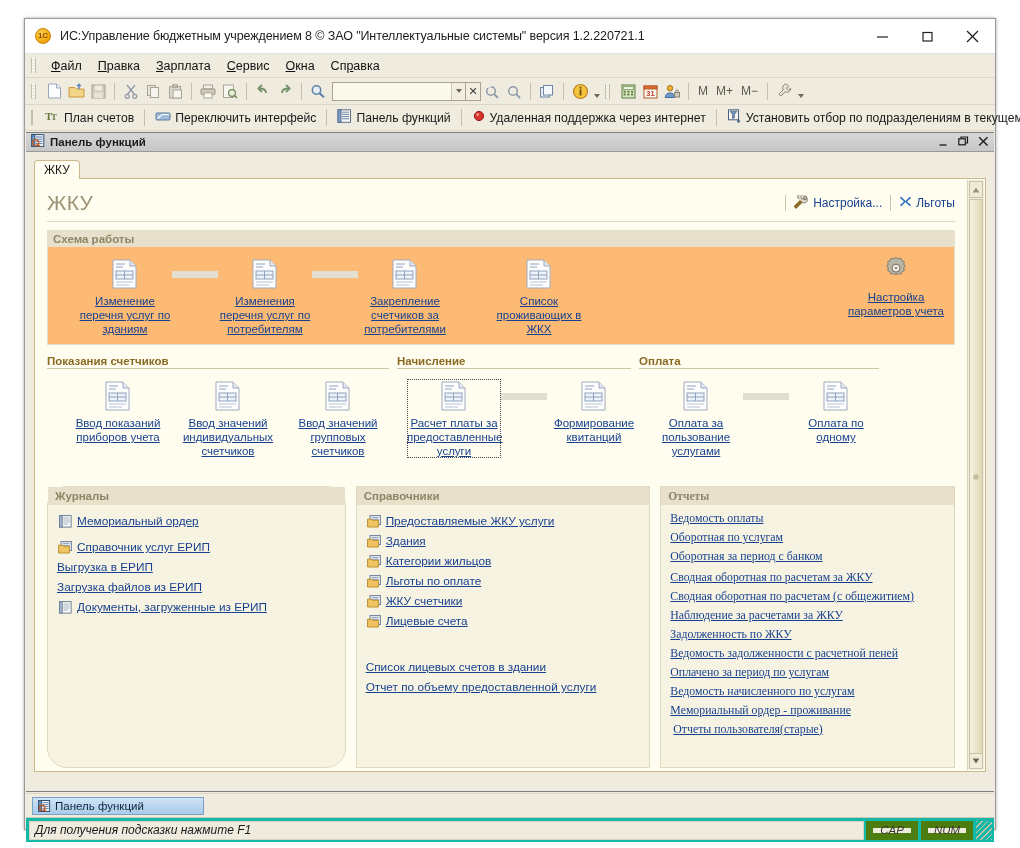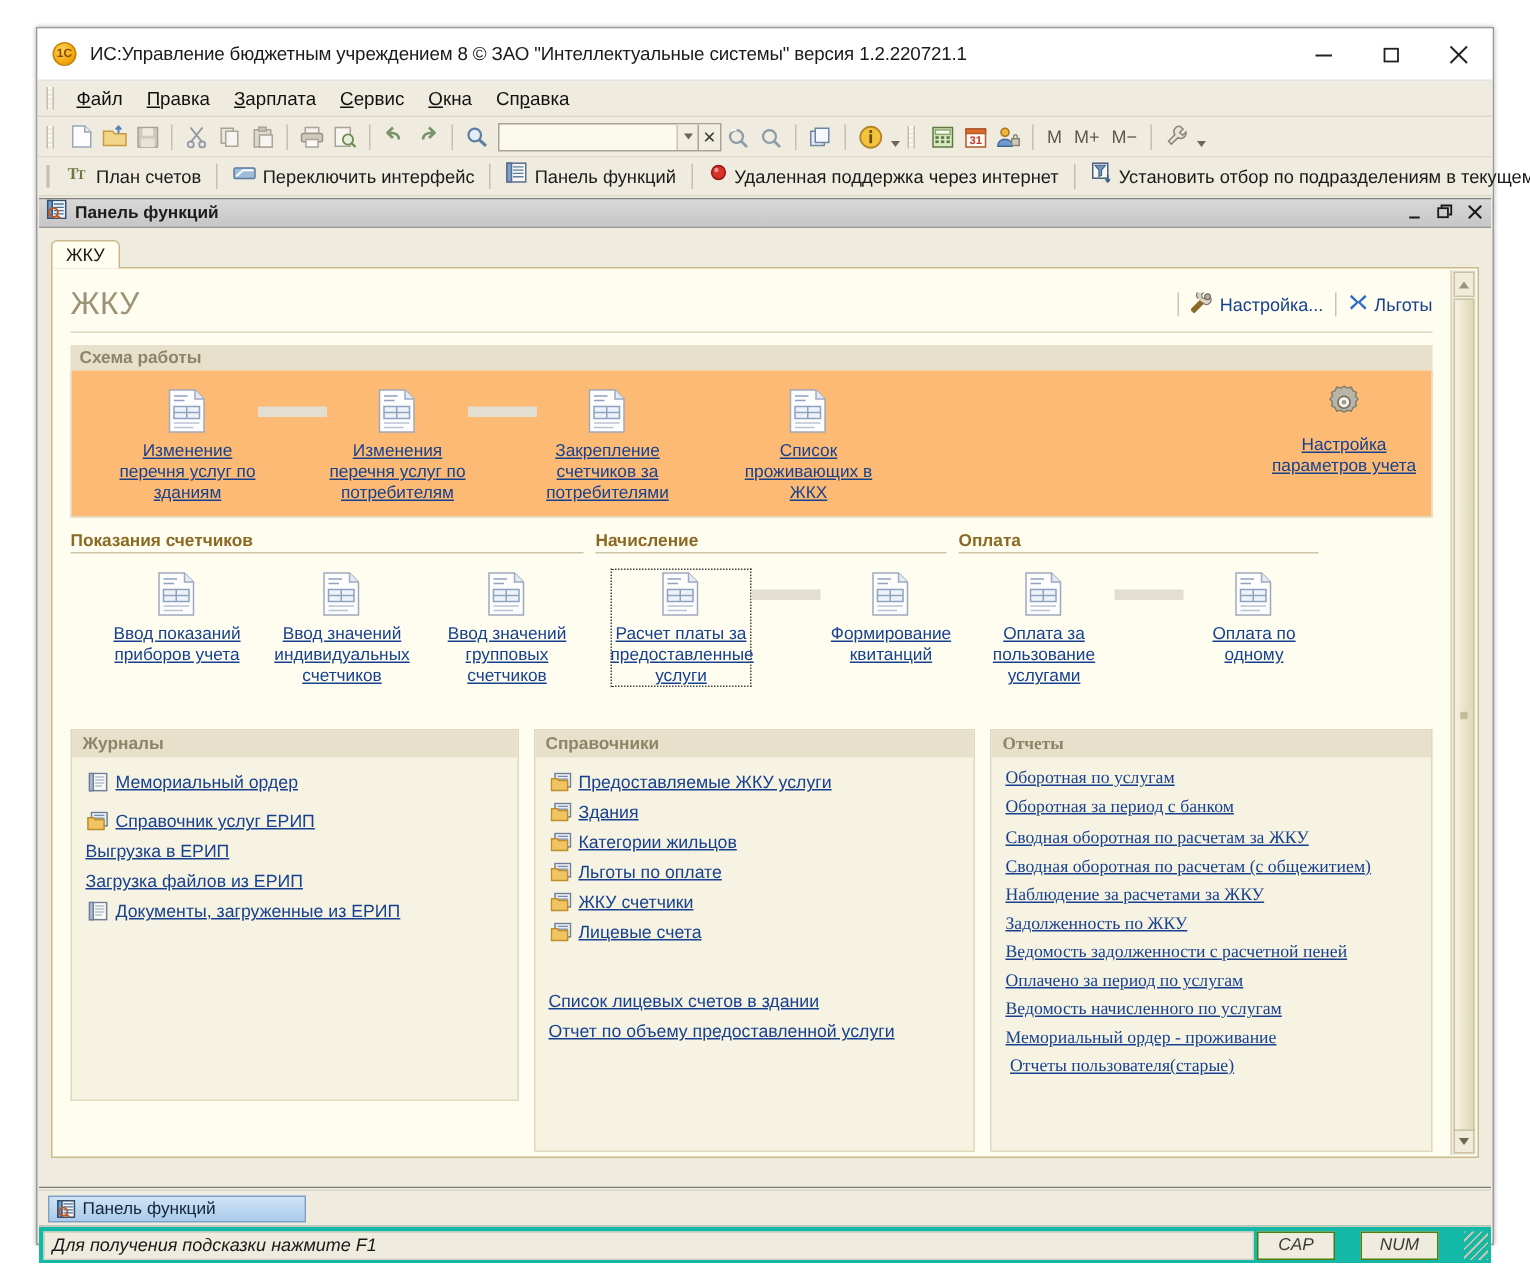--- a/index.html
+++ b/index.html
@@ -245,21 +245,21 @@
   
   .mid-cols { display: flex; margin-top: 8px; gap: 0; }
   .mid-col { }
   .mid-col.c1 { width: 342px; }
   .mid-col.c2 { width: 234px; margin-left: 8px; }
   .mid-col.c3 { width: 240px; margin-left: 8px; }
 
   
   .bot-cols { display: flex; margin-top: 20px; }
   .bot-col { background: #f7f3e2; border: 1px solid #e1d9be; }
-  .bot-col.c1 { width: 301px; height: 248px; }
+  .bot-col.c1 { width: 301px; height: 282px; border-radius: 20px; }
   .bot-col.c2 { width: 297px; height: 282px; margin-left: 10px; }
   .bot-col.c3 { width: 297px; height: 282px; margin-left: 10px; font-family: Liberation Serif, serif; }
   .bot-hdr {
     height: 18px; background: #e7e1cb;
     display: flex; align-items: center; padding-left: 7px;
     font-size: 11.5px; font-weight: bold; color: #8e8568;
   }
   .link-list { padding: 6px 0 0 0; }
   .link-row {
     display: flex; align-items: center; padding: 3px 0 3px 9px; min-height: 19px;
@@ -289,22 +289,22 @@
     background: #14b8a6; border-top: 1px solid #cdc7b5;
     display: flex; align-items: center; font-style: italic;
   }
   .sb-main {
     flex: 1; height: 19px; margin: 0 2px 0 3px;
     border: 1px solid #d8d2c0; background: #efebdf;
     display: flex; align-items: center; padding-left: 5px;
     font-size: 12px; color: #1a1a1a;
   }
   .sb-cell {
-    width: 52px; height: 19px; margin-right: 17px;
-    border: 1px solid #4d7c0f; background: #efebdf;
+    width: 52px; height: 19px; margin-right: 3px;
+    border: 7px solid #4d7c0f; background: #efebdf;
     display: flex; align-items: center; justify-content: center;
     font-size: 11.5px; color: #3c3a33;
   }
   .sb-grip {
     width: 16px; height: 19px; margin-right: 2px;
     background-image: repeating-linear-gradient(135deg, #c9c2ac 0 1px, transparent 1px 4px);
   }
 </style>
 </head>
 <body>
@@ -1117,20 +1117,23 @@
                   <div class="link-row noico">
                     <span class="lnk">Отчет по объему предоставленной услуги</span>
                   </div>
                 </div>
               </div>
 
               <div class="bot-col c3">
                 <div class="bot-hdr">Отчеты</div>
                 <div class="link-list" style="padding-top:4px">
                   <div class="link-row noico" style="padding-top:2px;padding-bottom:2px">
+                    <span class="lnk">Ведомость оплаты</span>
+                  </div>
+                  <div class="link-row noico" style="padding-top:2px;padding-bottom:2px">
                     <span class="lnk">Оборотная по услугам</span>
                   </div>
                   <div class="link-row noico" style="padding-top:2px;padding-bottom:2px">
                     <span class="lnk">Оборотная за период с банком</span>
                   </div>
                   <div class="link-row noico" style="padding-top:4px;padding-bottom:2px">
                     <span class="lnk">Сводная оборотная по расчетам за ЖКУ</span>
                   </div>
                   <div class="link-row noico" style="padding-top:2px;padding-bottom:2px">
                     <span class="lnk">Сводная оборотная по расчетам (с общежитием)</span>

